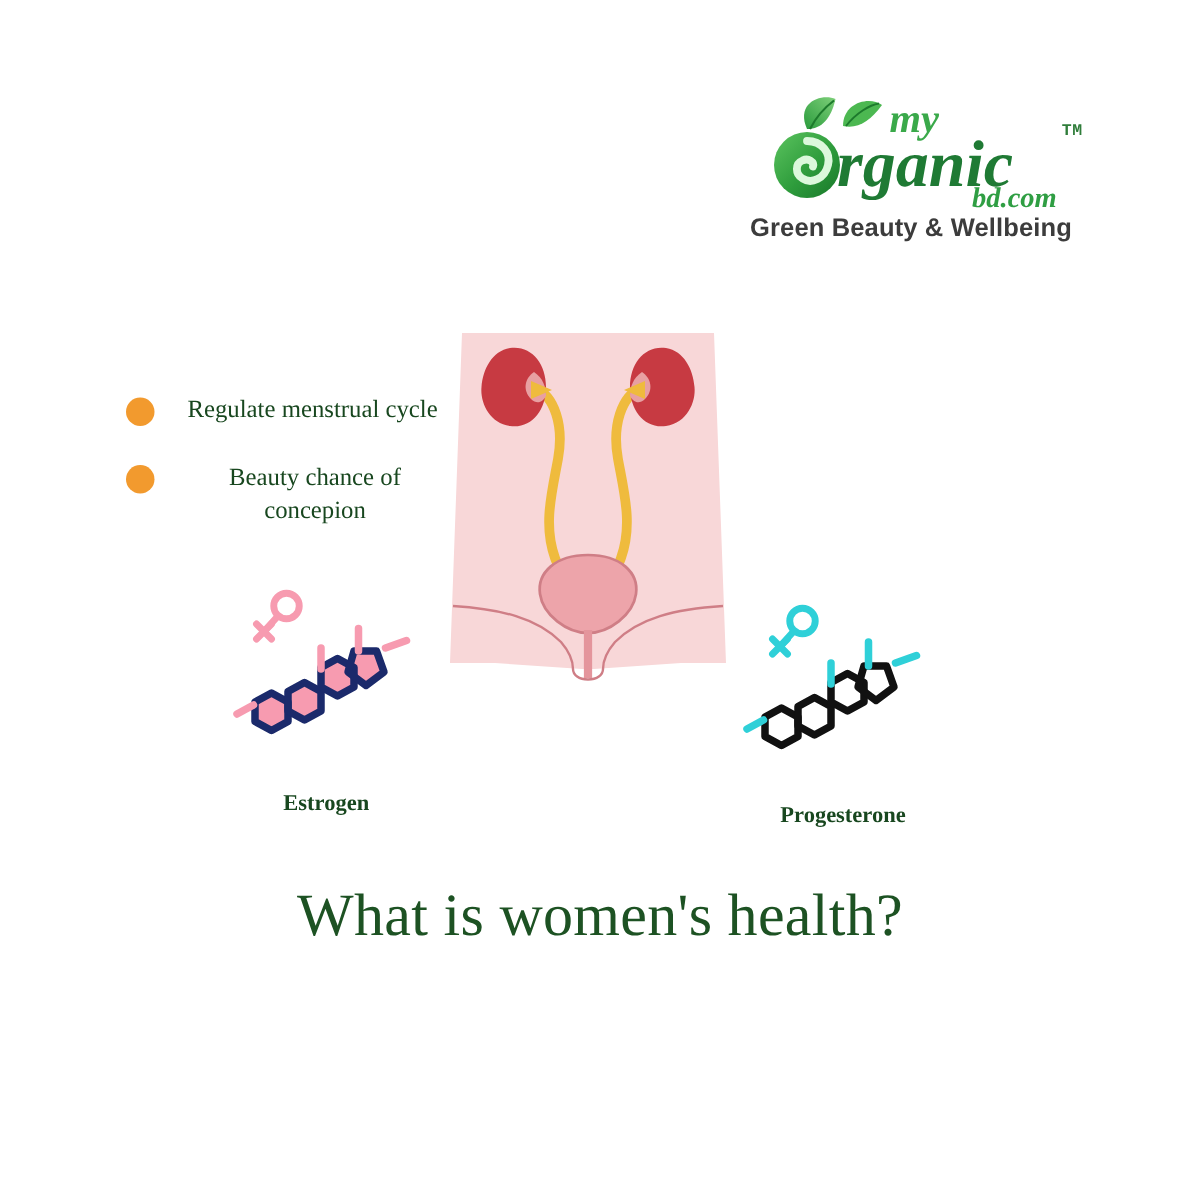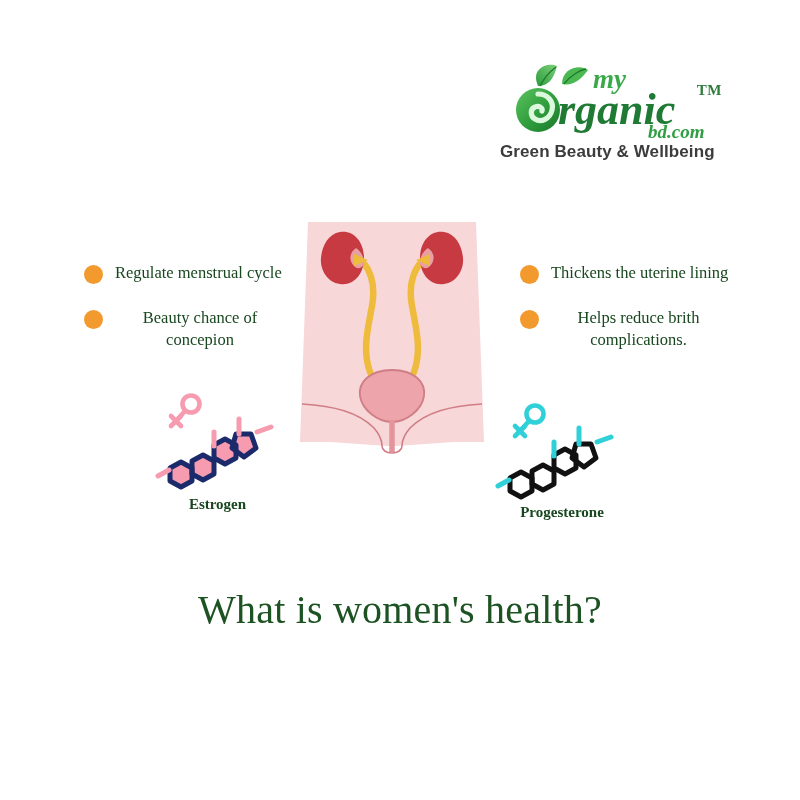--- a/index.html
+++ b/index.html
@@ -33,22 +33,22 @@
     position: absolute;
     left: 0;
     top: 0;
     width: 230px;
     height: 78px;
   }
   #logo-tm {
     position: absolute;
     right: 8px;
     top: 20px;
-    font-family: Liberation Serif, serif;
-    font-size: 15px;
+    font-family: Liberation Mono, monospace;
+    font-size: 11px;
     font-weight: bold;
     color: #2f7d3a;
     letter-spacing: 0.5px;
   }
   #logo-tagline {
     position: absolute;
     left: 0;
     top: 80px;
     width: 230px;
     text-align: left;
@@ -80,21 +80,21 @@
   }
   .bullet-dot {
     flex: 0 0 auto;
     width: 19px;
     height: 19px;
     border-radius: 50%;
     background: #f29a2e;
     margin-top: 3px;
   }
   .bullet-text {
-    margin-left: 12px;
+    margin-left: 22px;
     font-family: "Liberation Serif", serif;
     font-size: 16.5px;
     line-height: 22px;
     color: #18471f;
   }
   #bullets-left .bullet-text { text-align: left; }
   #bullets-left .bullet-row.wrap .bullet-text { text-align: center; width: 170px; }
   #bullets-right .bullet-row.wrap .bullet-text { text-align: center; width: 175px; }
 
   
@@ -123,20 +123,21 @@
   }
   .mol-label {
     position: absolute;
     left: 0;
     width: 100%;
     text-align: center;
     font-family: "Liberation Serif", serif;
     font-weight: bold;
     font-size: 15px;
     color: #18471f;
+    margin-top: 32px;
   }
   #estrogen-label { top: 104px; }
   #progesterone-label { top: 102px; }
 
   
   #main-title {
     position: absolute;
     left: 0;
     top: 586px;
     width: 800px;
@@ -193,30 +194,20 @@
     <div class="bullet-row">
       <div class="bullet-dot"></div>
       <div class="bullet-text">Regulate menstrual cycle</div>
     </div>
     <div class="bullet-row wrap">
       <div class="bullet-dot"></div>
       <div class="bullet-text">Beauty chance of concepion</div>
     </div>
   </div>
 
-  <div class="bullet-list" id="bullets-right">
-    <div class="bullet-row">
-      <div class="bullet-dot"></div>
-      <div class="bullet-text">Thickens the uterine lining</div>
-    </div>
-    <div class="bullet-row wrap">
-      <div class="bullet-dot"></div>
-      <div class="bullet-text">Helps reduce brith complications.</div>
-    </div>
-  </div>
 
   <svg id="anatomy" viewBox="0 0 192 240">
 
     <path d="M12 8 L180 8 L188 228 L158 228 L100 232 L92 232 L34 228 L4 228 Z" fill="#f8d7d8"></path>
 
     <g fill="none" stroke="#cf7e86" stroke-width="1.6">
       <path d="M6 190 C38 192, 62 198, 78 214 C84 221, 86 226, 86 232"></path>
       <path d="M186 190 C154 192, 130 198, 114 214 C108 221, 106 226, 106 232"></path>
       <path d="M86 232 C86 236, 90 239, 96 239 C102 239, 106 236, 106 232"></path>
     </g>

